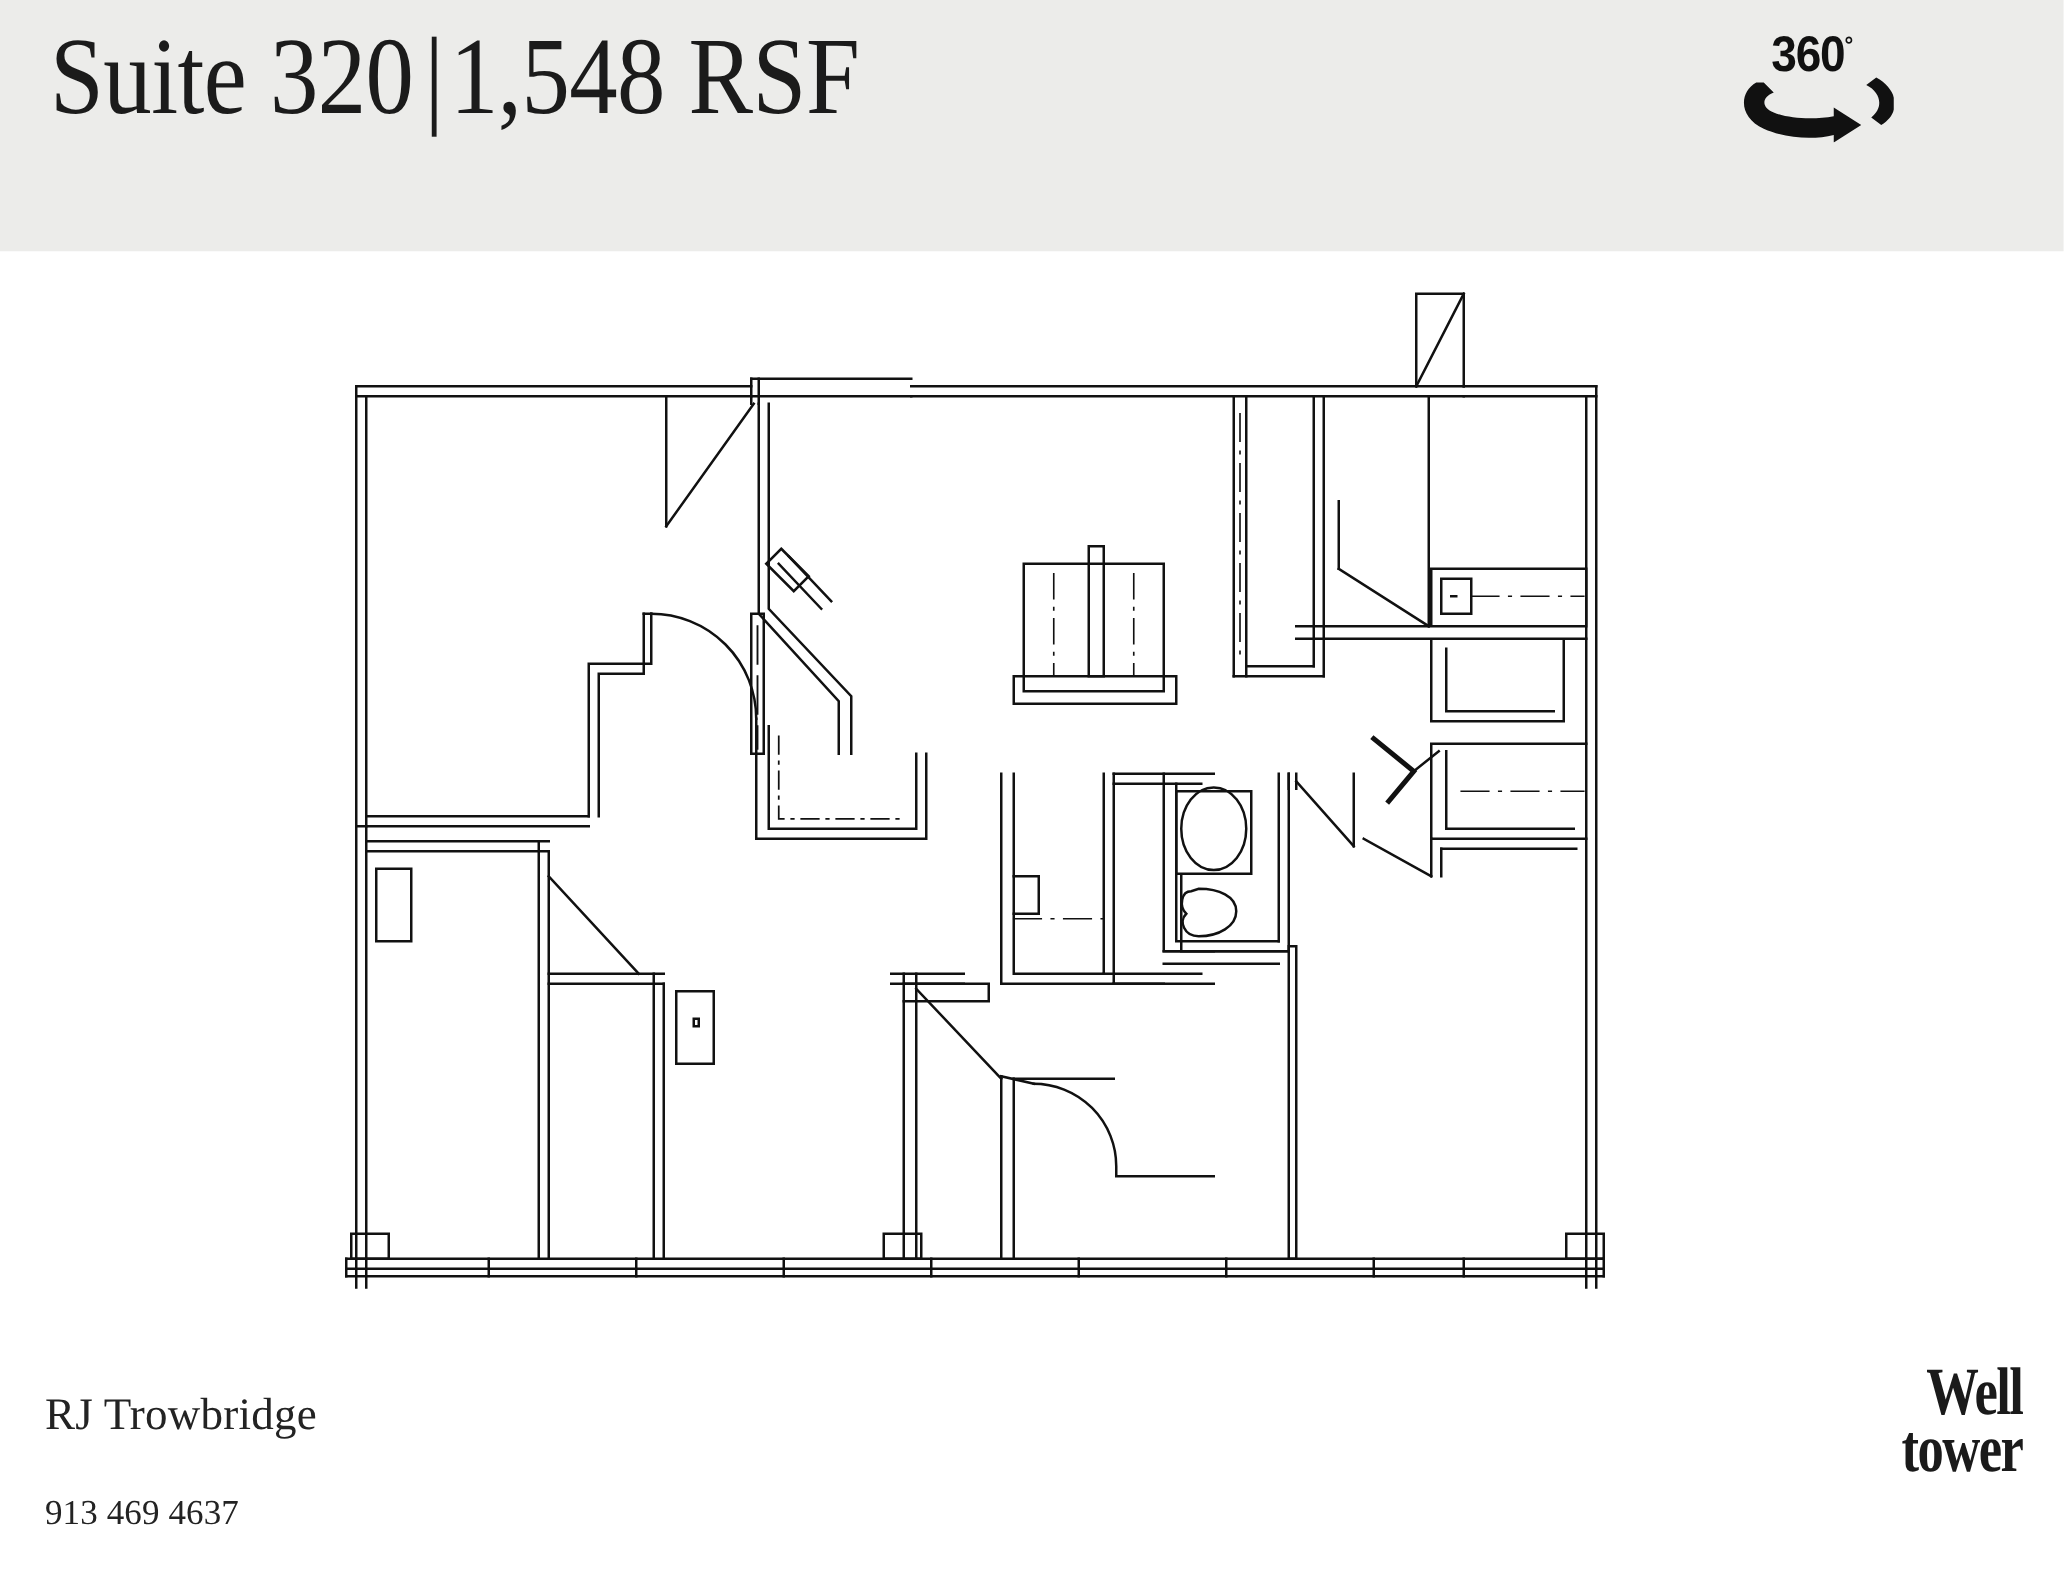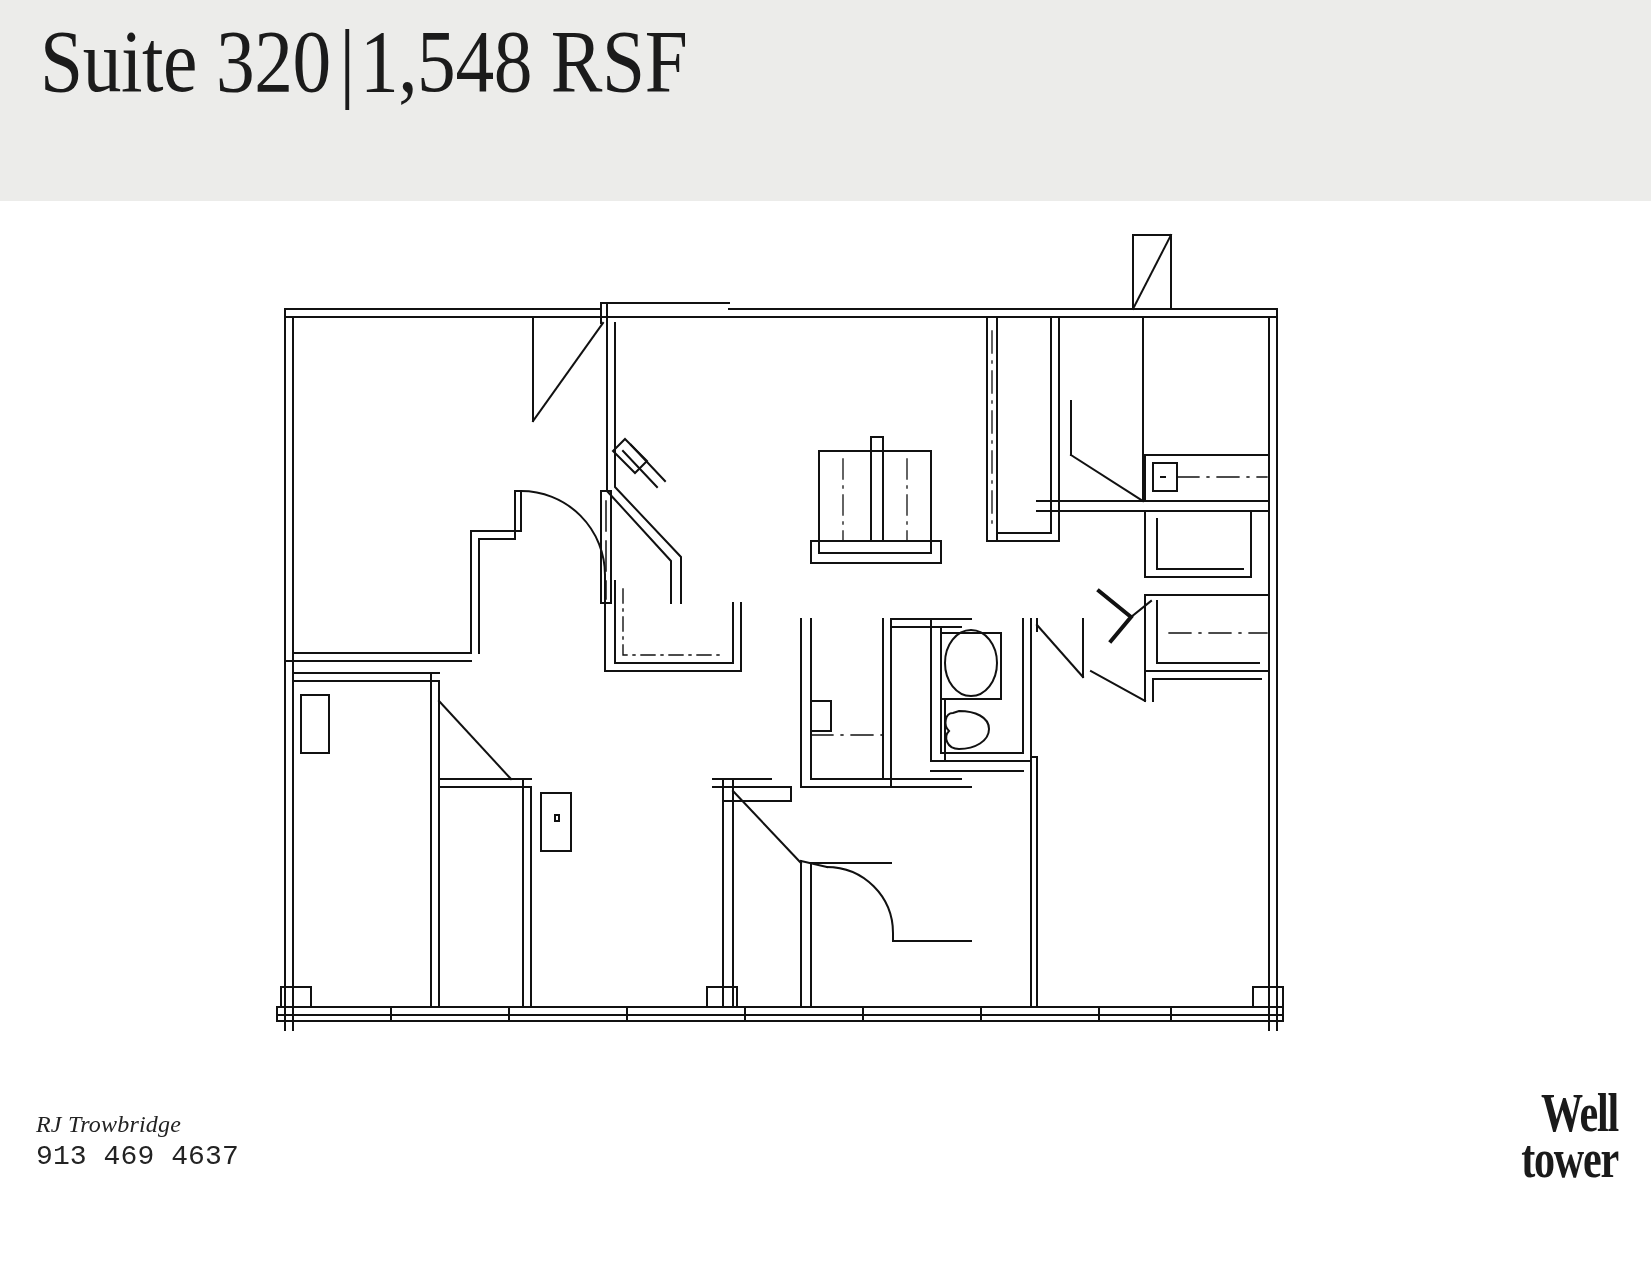--- a/index.html
+++ b/index.html
@@ -65,28 +65,28 @@
   
   #footer{
     position:absolute;left:0;bottom:0;width:1651px;height:215px;
   }
   #contact{
     position:absolute;left:36px;top:50px;
     color:#232323;
   }
   #contact .name{
     font-family:"Liberation Serif", serif;
-    font-size:24px;line-height:1.18;
+    font-size:36px;line-height:1.18;
     letter-spacing:0.2px;
-    font-style:italic;
   }
   #contact .phone,#contact .email{
-    font-family:Liberation Mono, monospace;
+    font-family:Liberation Serif, serif;
     font-size:28px;line-height:1.33;
     letter-spacing:0.1px;
+    margin-top:40px;
   }
   #welltower{
     position:absolute;right:33px;top:30px;
     text-align:right;
     font-family:Liberation Serif, serif;
     font-weight:bold;
     color:#1a1a1a;
     line-height:0.86;
     letter-spacing:-1.6px;
   }
@@ -95,20 +95,29 @@
 </style>
 </head>
 <body>
 
 <div id="header">
 
   <div id="header-title">
     <span>Suite 320</span><span class="pipe">|</span><span>1,548 RSF</span>
   </div>
 
+  <div id="badge360">
+    <div class="txt">
+      <span>360</span><sup>°</sup>
+    </div>
+    <svg width="130" height="66" viewBox="0 0 130 66" aria-hidden="true">
+      <path fill="#111111" d="M20 18 C6 26, 6 46, 26 55 C44 63, 66 64, 82 60 L82 66 L104 52 L82 38 L82 45 C66 48, 46 47, 34 42 C24 38, 24 30, 34 26 L26 18 Z"></path>
+      <path fill="#111111" d="M108 20 C120 26, 122 38, 112 46 L120 52 C136 42, 134 24, 116 14 Z"></path>
+    </svg>
+  </div>
 </div>
 
 <div id="plan-wrap">
 <svg id="plan" width="1110" height="830" viewBox="0 0 1110 830" role="img">
   <title>Suite 320 floor plan</title>
   <desc>Black-and-white architectural floor plan line drawing of Suite 320 showing offices, restroom, casework and exterior window wall</desc>
 
   <g fill="none" stroke="#111111" stroke-width="2" stroke-linecap="square" stroke-linejoin="miter">
 
     <path d="M14 108 L330 108 M14 116 L330 116"></path>

